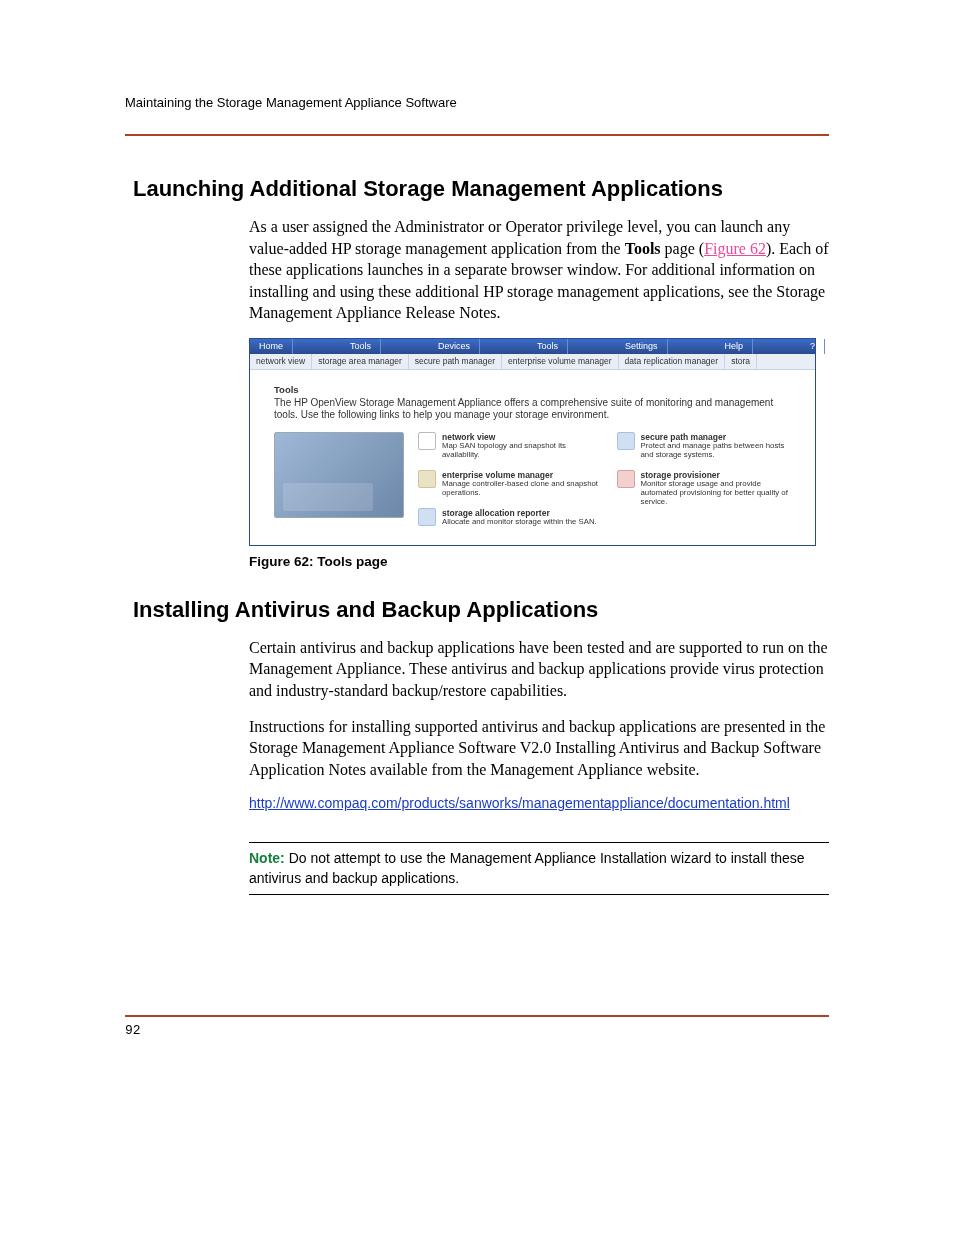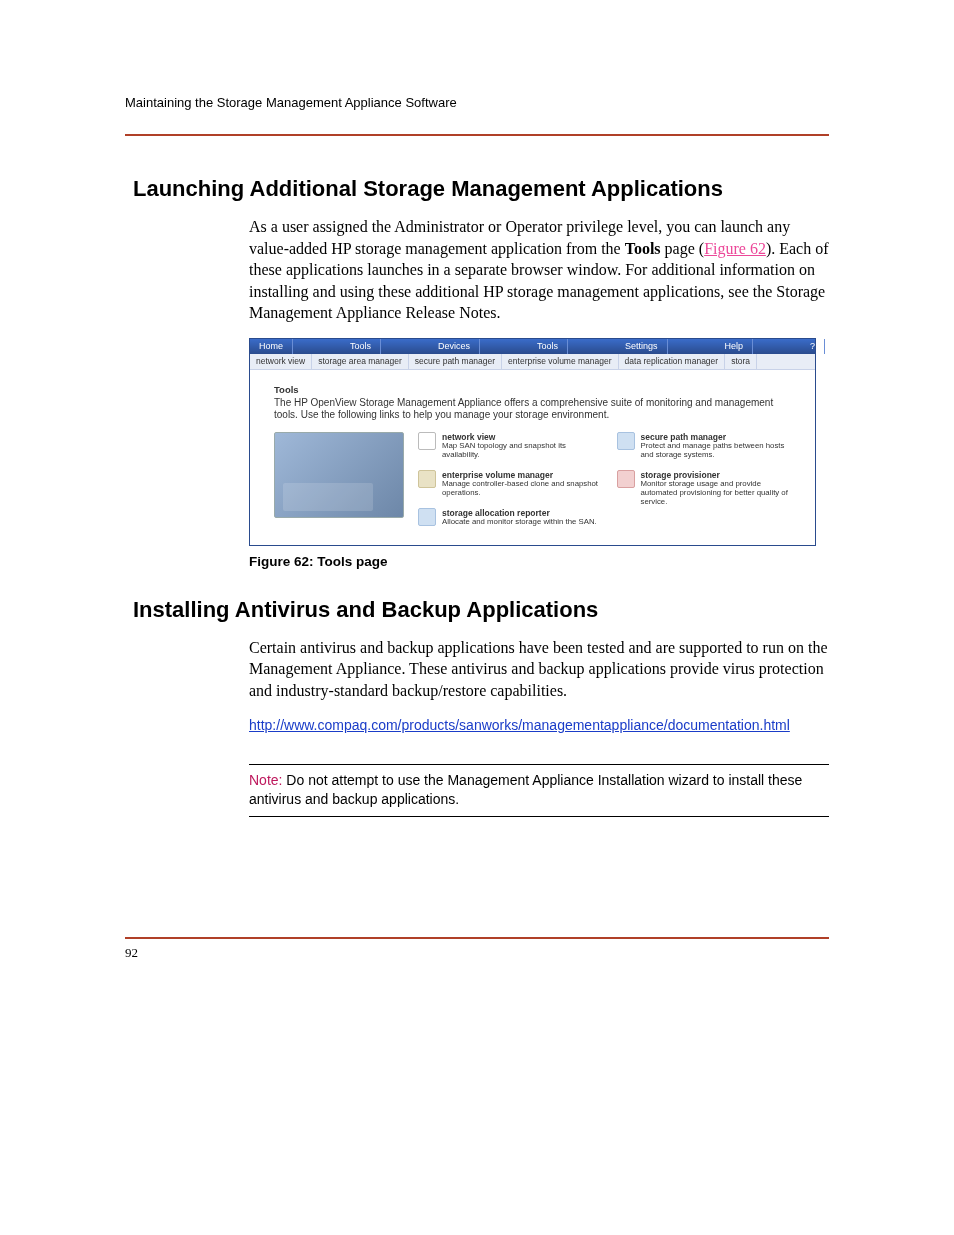--- a/index.html
+++ b/index.html
@@ -111,28 +111,28 @@
   .shot .ic.red{ background:#f2d0d0; border-color:#d9a0a0; }
   .shot .ititle { font-weight: bold; font-size: 8.5px; }
   .shot .idesc { font-size: 7.8px; line-height: 1.15; }
   
   .note-wrap { margin: 18px 0 0 124px; }
   .note-rule { border: 0; border-top: 1px solid #000; margin: 6px 0; }
   .note-body {
     font-family: Helvetica, Arial, sans-serif;
     font-size: 14px; line-height: 1.4;
   }
-  .note-body .lbl { color: #be185d; font-weight: normal; }
+  .note-body .lbl { color: #15803d; font-weight: bold; }
   
   .foot {
     margin-top: 120px;
     border-top: 2px solid #b04028;
     padding-top: 6px;
     display: flex; justify-content: space-between;
-    font-family: Liberation Serif, serif;
+    font-family: Liberation Mono, monospace;
     font-size: 13px;
   }
 </style>
 </head>
 <body>
 
 <div class="page">
 
   <div class="running-head">Maintaining the Storage Management Appliance Software</div>
 
@@ -210,20 +210,21 @@
         </div>
       </div>
     </div>
   </div>
 
   <div class="caption">Figure 62:  Tools page</div>
 
   <h1>Installing Antivirus and Backup Applications</h1>
 
   <p class="body-para">Certain antivirus and backup applications have been tested and are supported to run on the Management Appliance. These antivirus and backup applications provide virus protection and industry-standard backup/restore capabilities.</p>
+  <p class="body-para">Instructions for installing supported antivirus and backup applications are presented in the Storage Management Appliance Software V2.0 Installing Antivirus and Backup Software Application Notes available from the Management Appliance website.</p>
 
   <a class="ext-link">http://www.compaq.com/products/sanworks/managementappliance/documentation.html</a>
 
   <div class="note-wrap">
     <hr class="note-rule">
     <div class="note-body">
       <span class="lbl">Note:</span><span>  Do not attempt to use the Management Appliance Installation wizard to install these antivirus and backup applications.</span>
     </div>
     <hr class="note-rule">
   </div>

